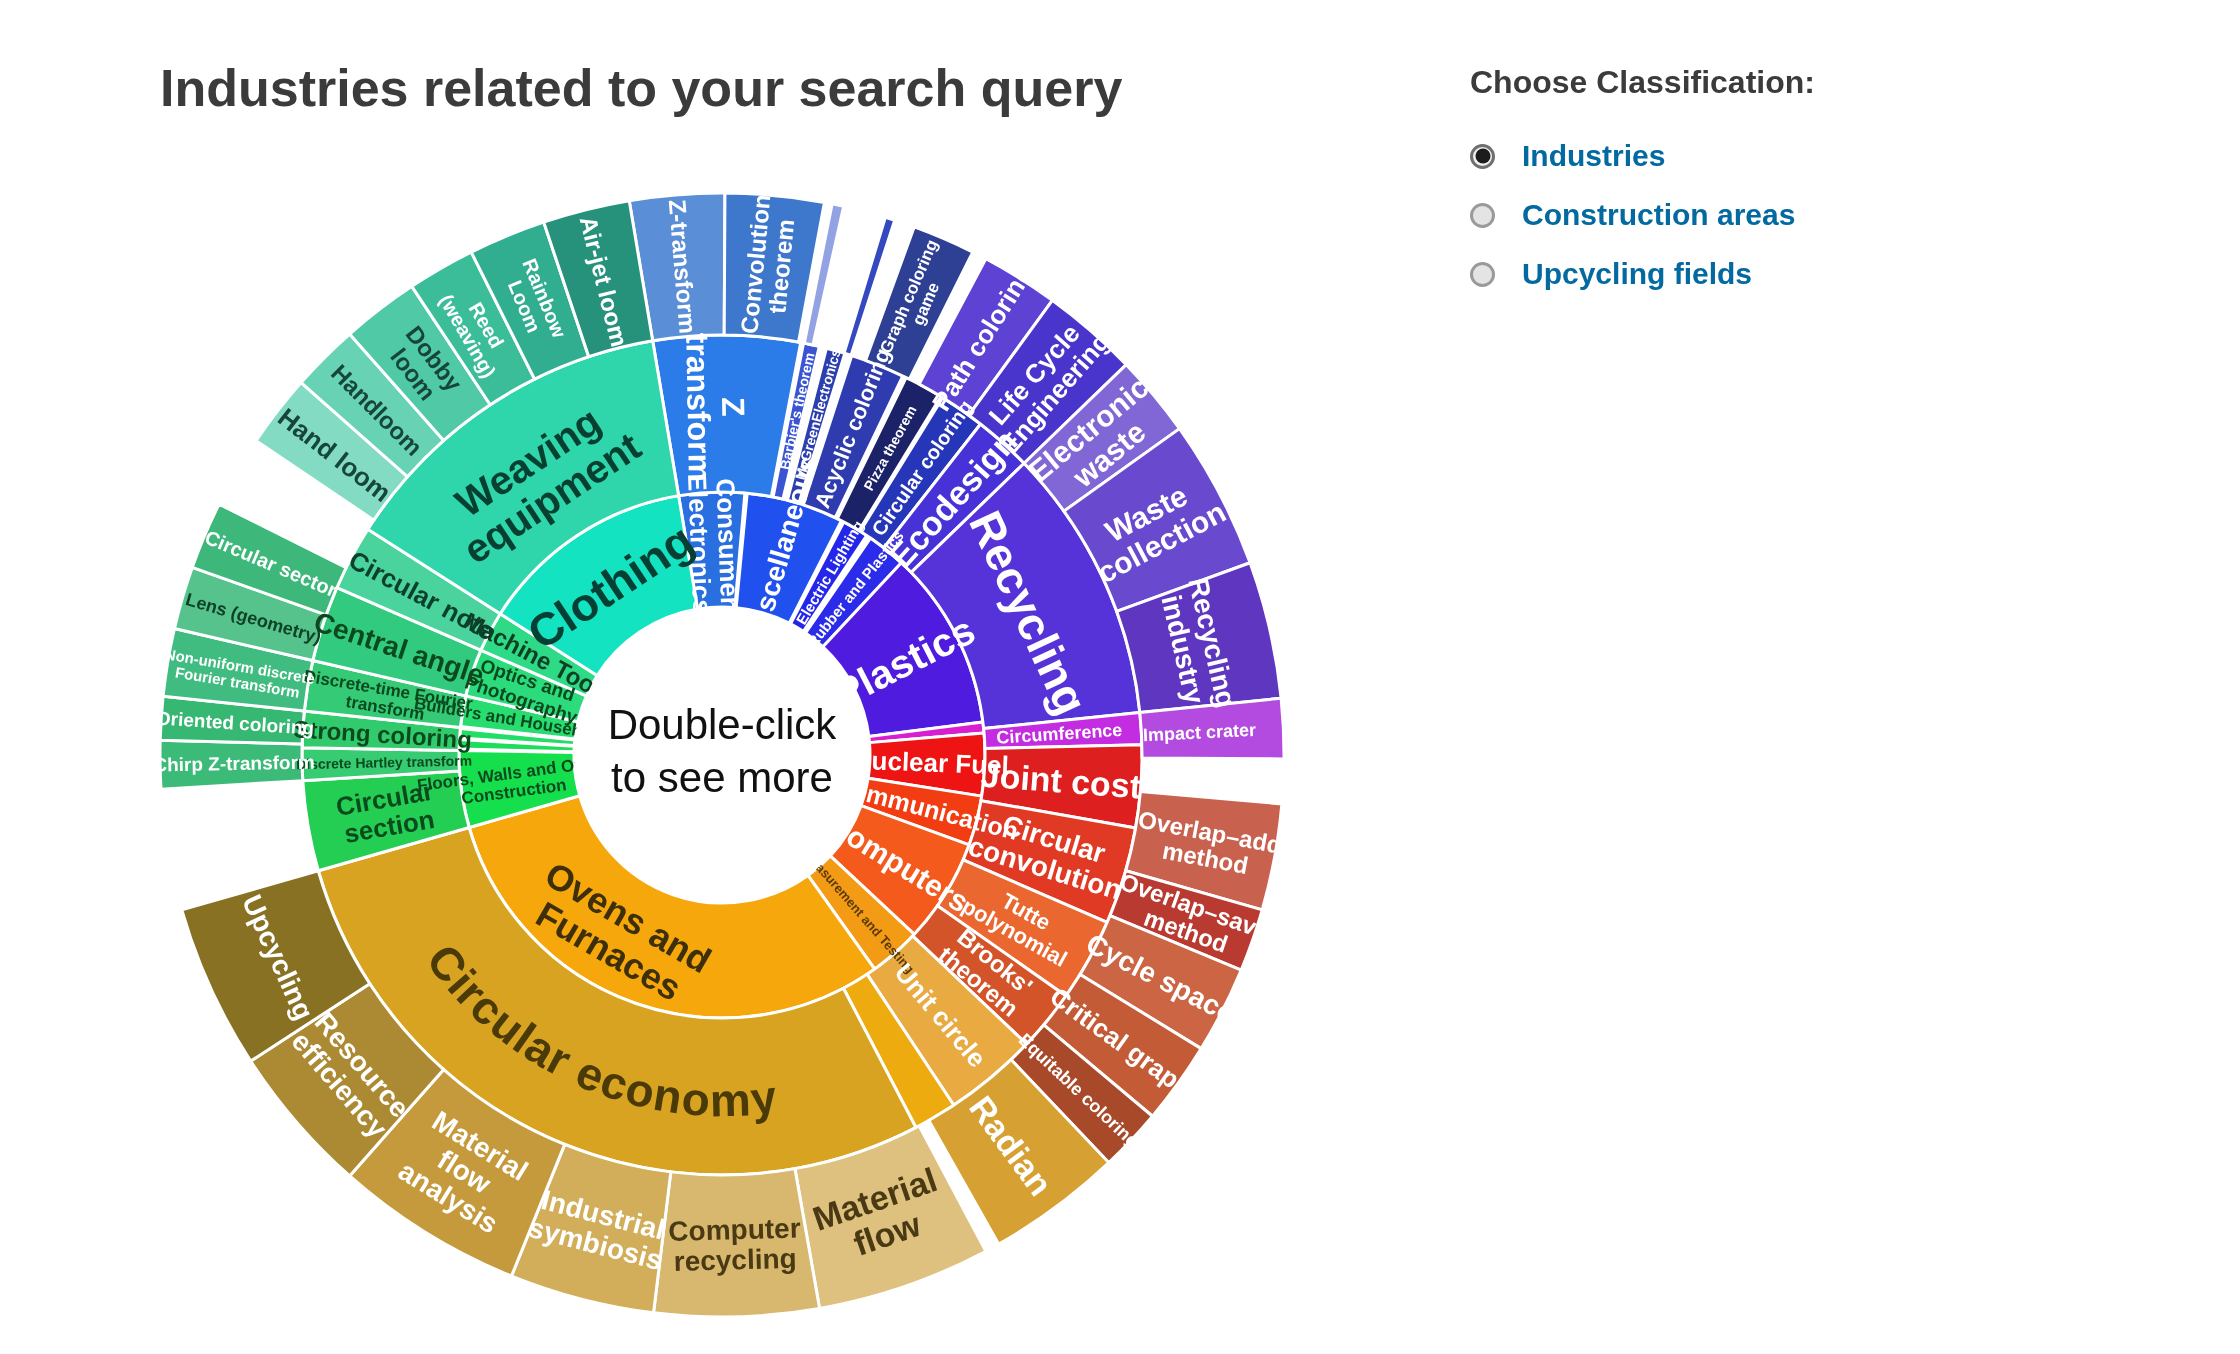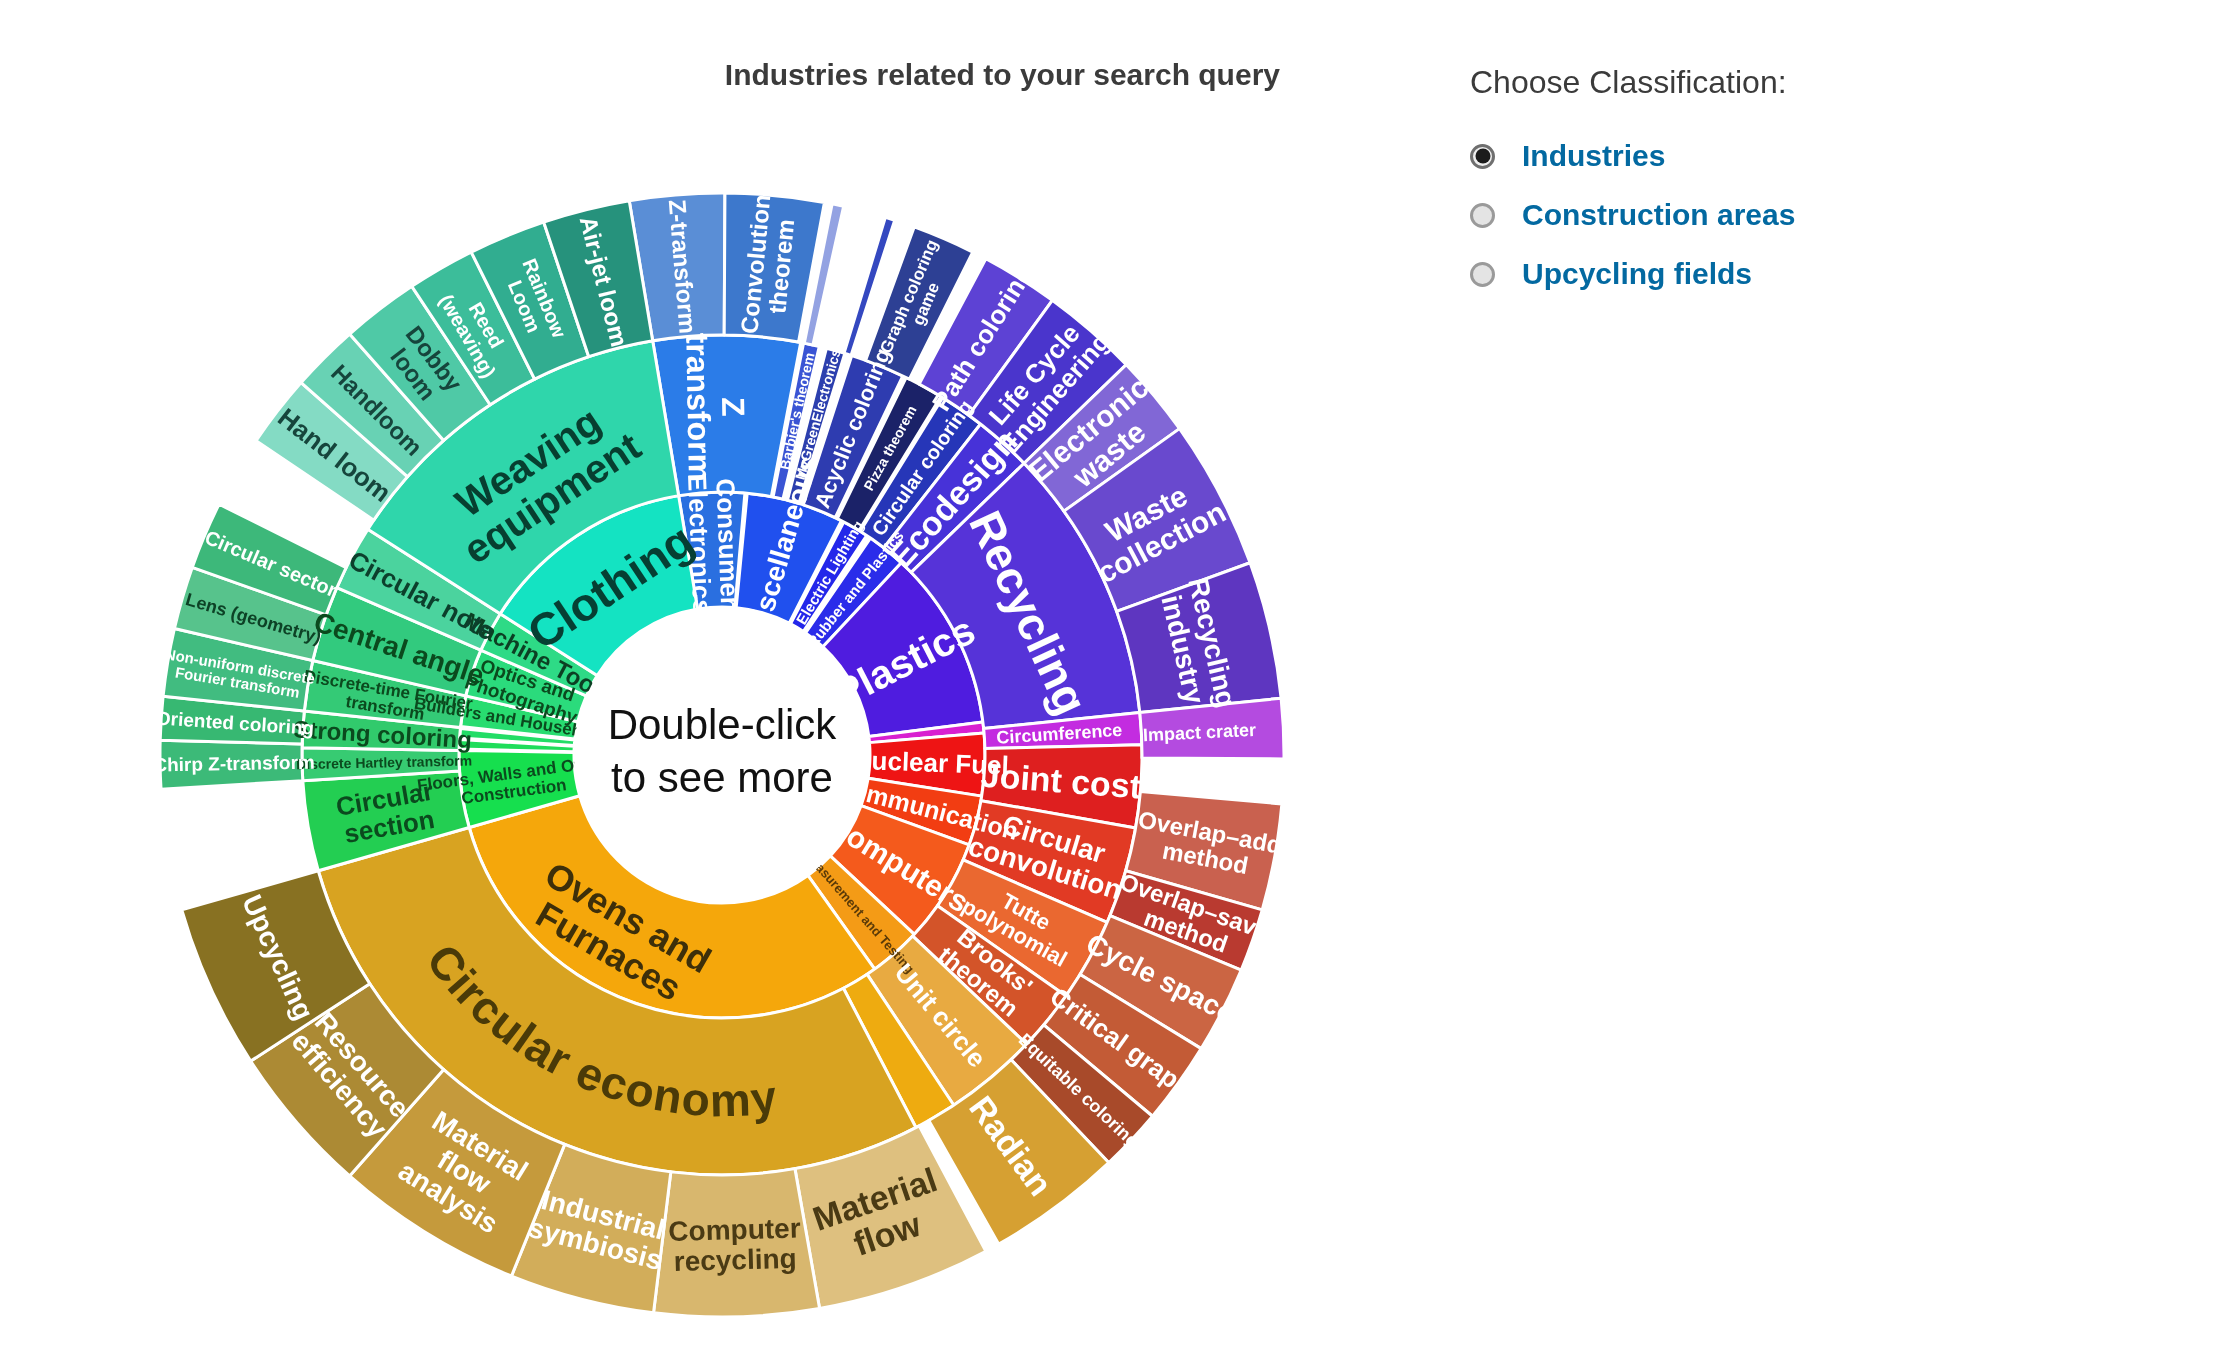--- a/index.html
+++ b/index.html
@@ -1,23 +1,23 @@
 <!DOCTYPE html>
 <html><head>
 <meta charset="utf-8">
 <style>
   html,body{margin:0;padding:0;background:#ffffff;}
   body{width:2240px;height:1354px;position:relative;font-family:"Liberation Sans",sans-serif;overflow:hidden;}
-  .chart-title{position:absolute;left:160px;top:58px;width:1120px;text-align:right;
-    font-size:30px;font-weight:700;color:#3b3b3b;letter-spacing:0px;}
+  .chart-title{position:absolute;left:160px;top:58px;width:1120px;text-align:left;
+    font-size:52px;font-weight:700;color:#3b3b3b;letter-spacing:0px;}
   #sunburst{position:absolute;left:0;top:0;}
   .seg-label{font-family:"Liberation Sans",sans-serif;font-weight:700;pointer-events:none;}
   .center-label{font-family:"Liberation Sans",sans-serif;font-weight:400;fill:#111111;pointer-events:none;}
   .clf-panel{position:absolute;left:1470px;top:64px;}
-  .clf-heading{font-size:32px;font-weight:400;color:#3b3b3b;margin:0 0 38px 0;}
+  .clf-heading{font-size:32px;font-weight:700;color:#3b3b3b;margin:0 0 38px 0;}
   .clf-option{display:flex;align-items:center;margin-bottom:25px;cursor:pointer;}
   .radio-circle{width:25px;height:25px;border-radius:50%;background:#e4e4e4;border:3px solid #9a9a9a;
     box-sizing:border-box;position:relative;flex:0 0 auto;}
   .radio-circle.sel{background:#efefef;border-color:#6f6f6f;}
   .radio-circle.sel::after{content:"";position:absolute;left:50%;top:50%;width:15px;height:15px;
     transform:translate(-50%,-50%);border-radius:50%;background:#1c1c1c;}
   .clf-label{font-size:30px;font-weight:700;color:#0369a1;margin-left:27px;}
 </style>
 </head>
 <body>

